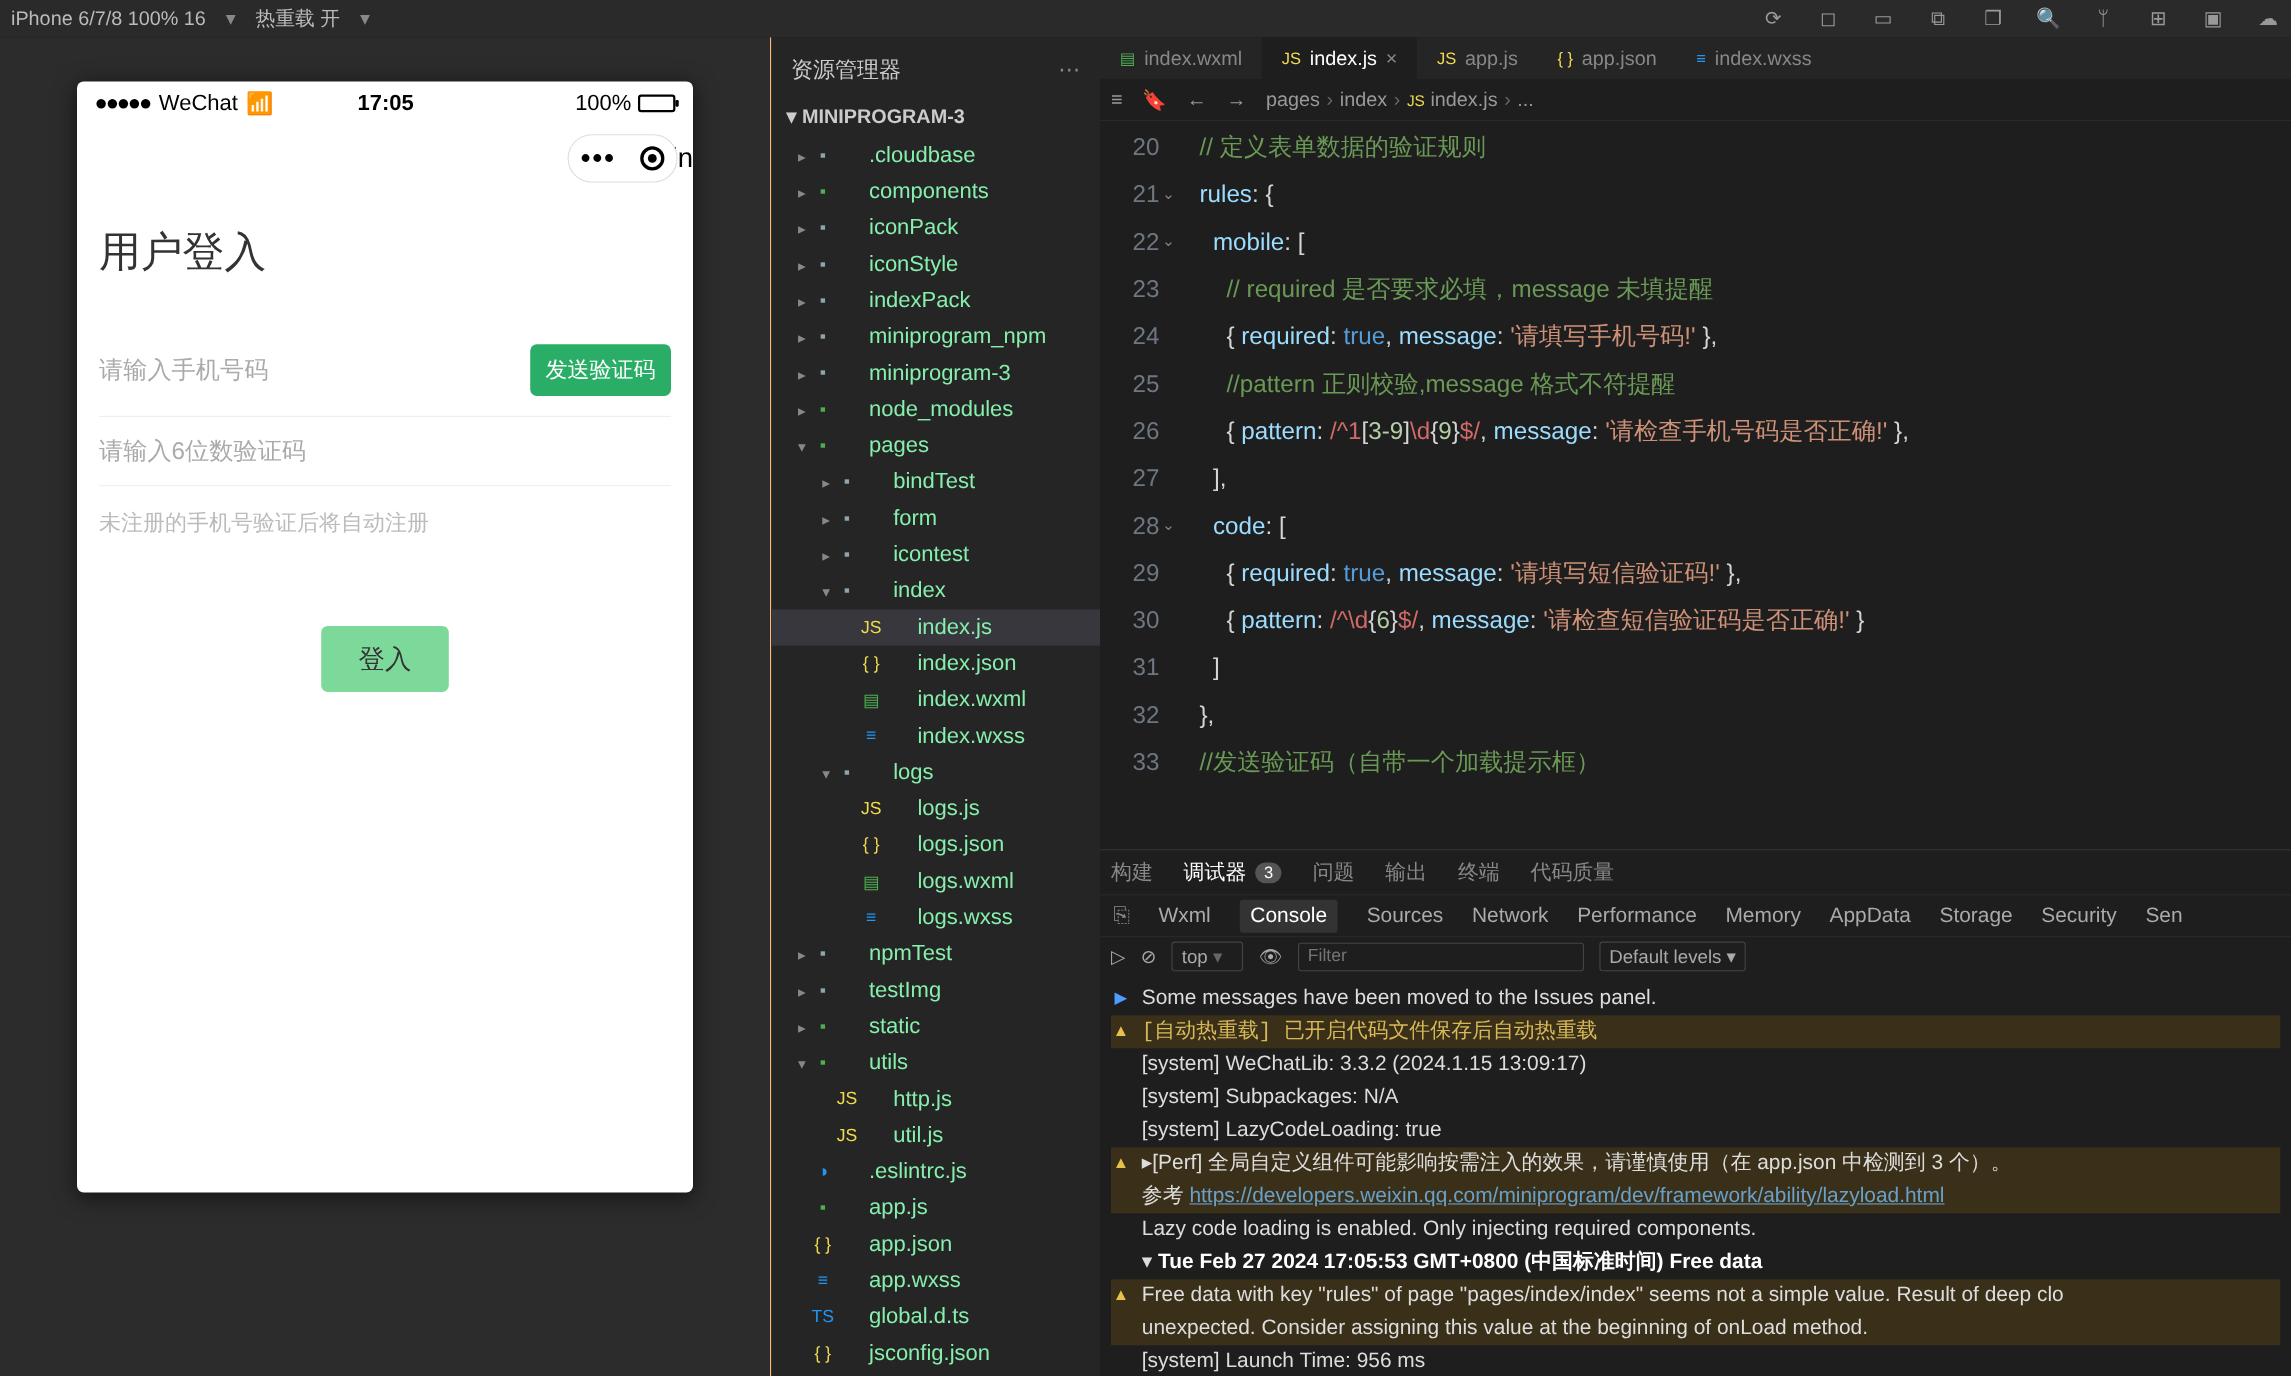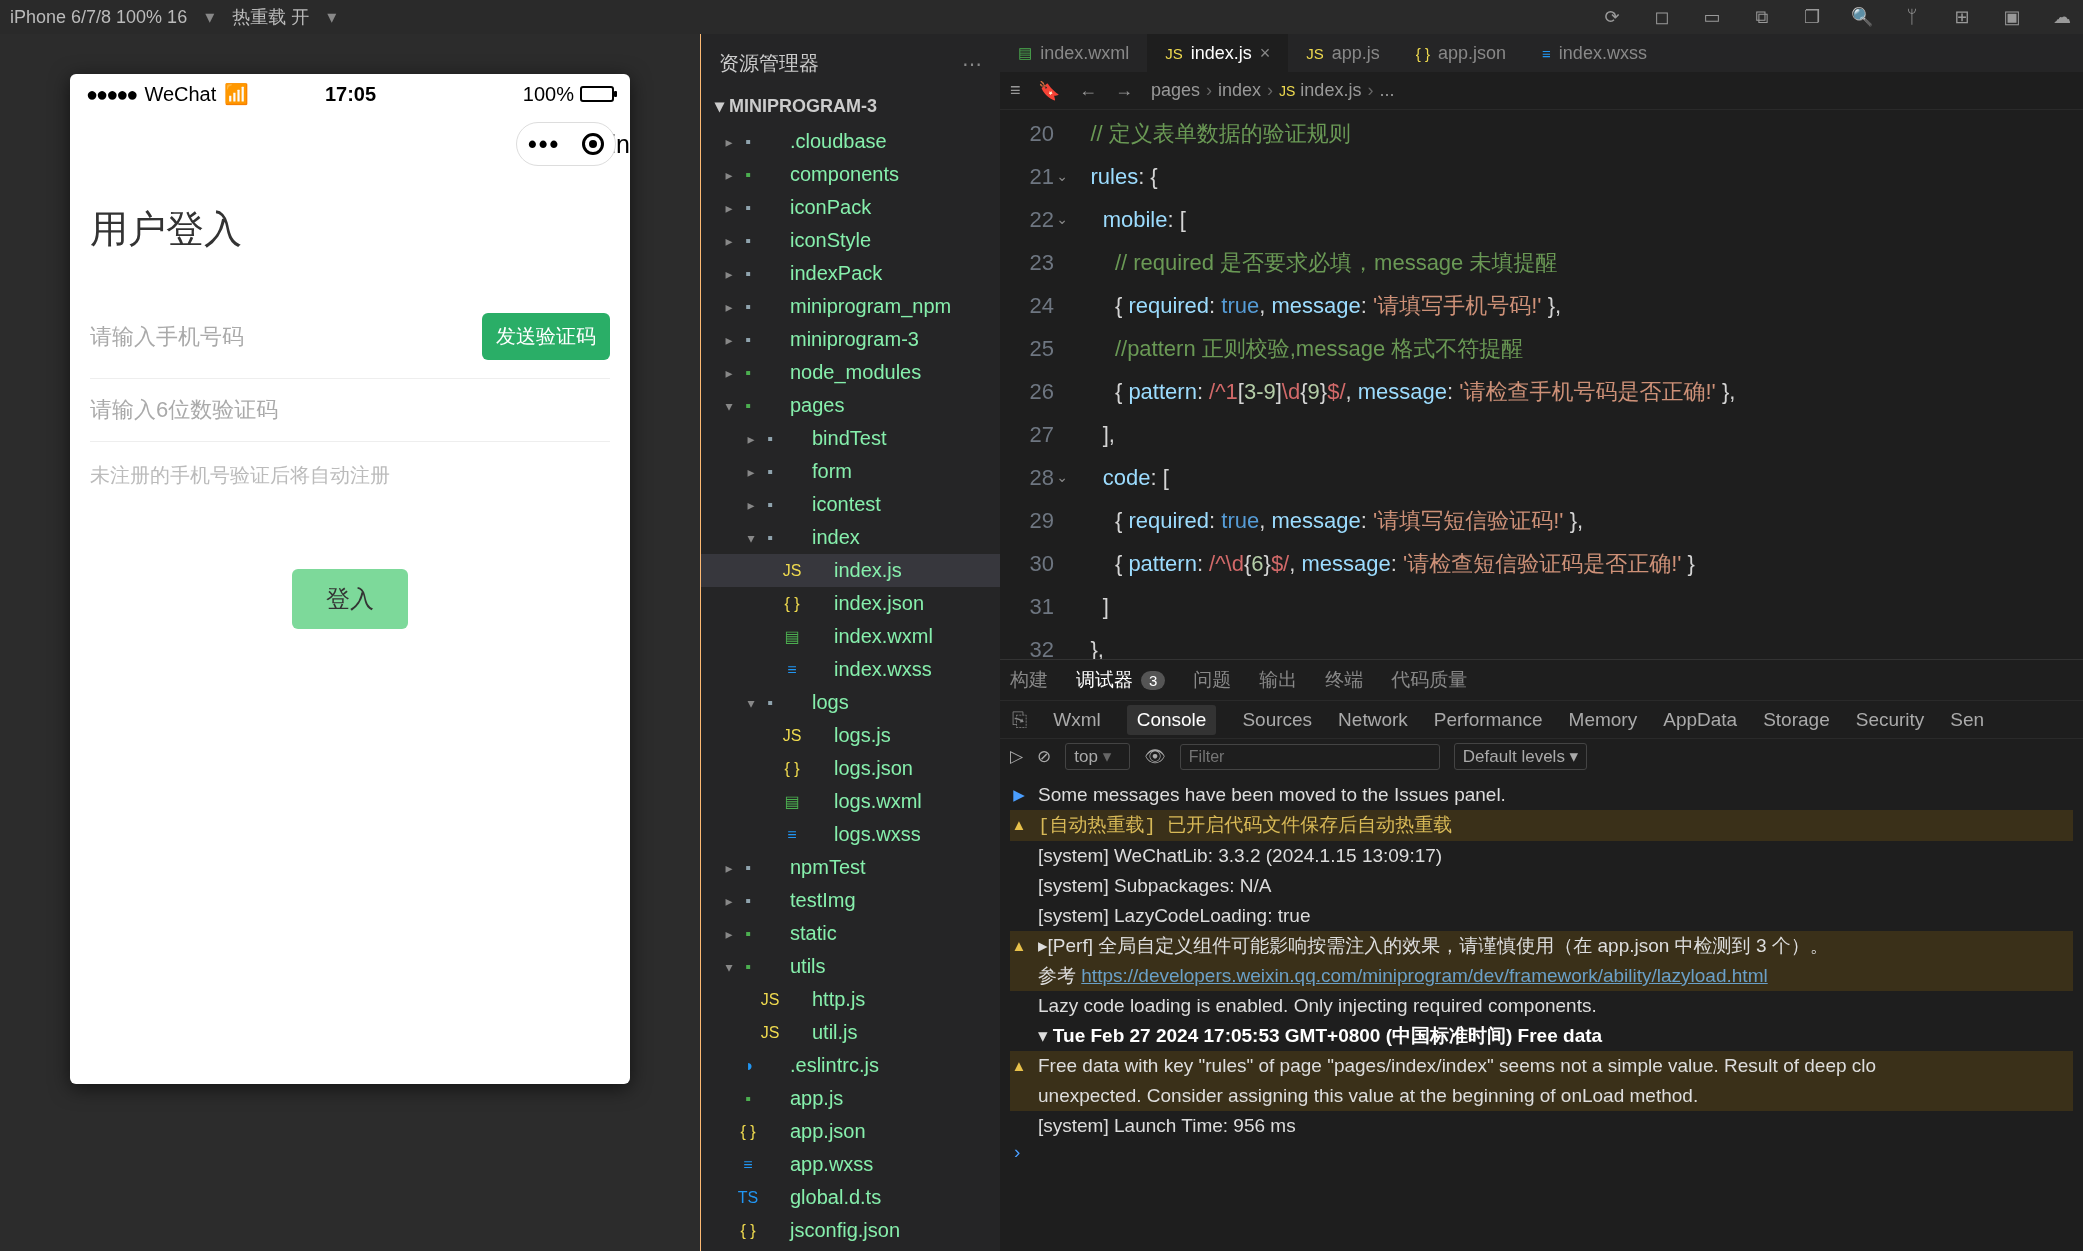--- a/index.html
+++ b/index.html
@@ -65,21 +65,21 @@
 .codelines { flex: 1; padding-top: 2px; white-space: pre; overflow: hidden; }
 .codelines .l { height: 43px; }
 .c-co { color: #6a9955; }
 .c-id { color: #9cdcfe; }
 .c-pu { color: #d4d4d4; }
 .c-st { color: #ce9178; }
 .c-re { color: #d16969; }
 .c-nu { color: #b5cea8; }
 .c-bo { color: #569cd6; }
 
-.bottom { height: 592px; display: flex; flex-direction: column; border-top: 1px solid #333; background: #1e1e1e; }
+.bottom { height: 479px; display: flex; flex-direction: column; border-top: 1px solid #333; background: #1e1e1e; }
 .btabs { display: flex; align-items: center; height: 40px; padding: 0 10px; gap: 28px; font-size: 19px; }
 .btab { color: #888; cursor: pointer; display: flex; align-items: center; gap: 8px; }
 .btab.active { color: #fff; }
 .badge { background: #555; color: #fff; border-radius: 10px; font-size: 15px; padding: 1px 8px; }
 .dtabs { display: flex; align-items: center; height: 38px; padding: 0 12px; gap: 26px; font-size: 19px; border-top: 1px solid #2a2a2a; }
 .dtab { color: #aaa; cursor: pointer; }
 .dtab.active { background: #333; color: #fff; padding: 4px 10px; border-radius: 3px; }
 .cbar { display: flex; align-items: center; height: 36px; padding: 0 10px; gap: 14px; font-size: 17px; border-top: 1px solid #2a2a2a; color: #aaa; }
 .cbar .sel { border: 1px solid #444; padding: 2px 18px 2px 8px; border-radius: 3px; }
 .cbar input { background: #1e1e1e; border: 1px solid #444; color: #ccc; padding: 3px 8px; width: 260px; font-size: 16px; border-radius: 3px; }

